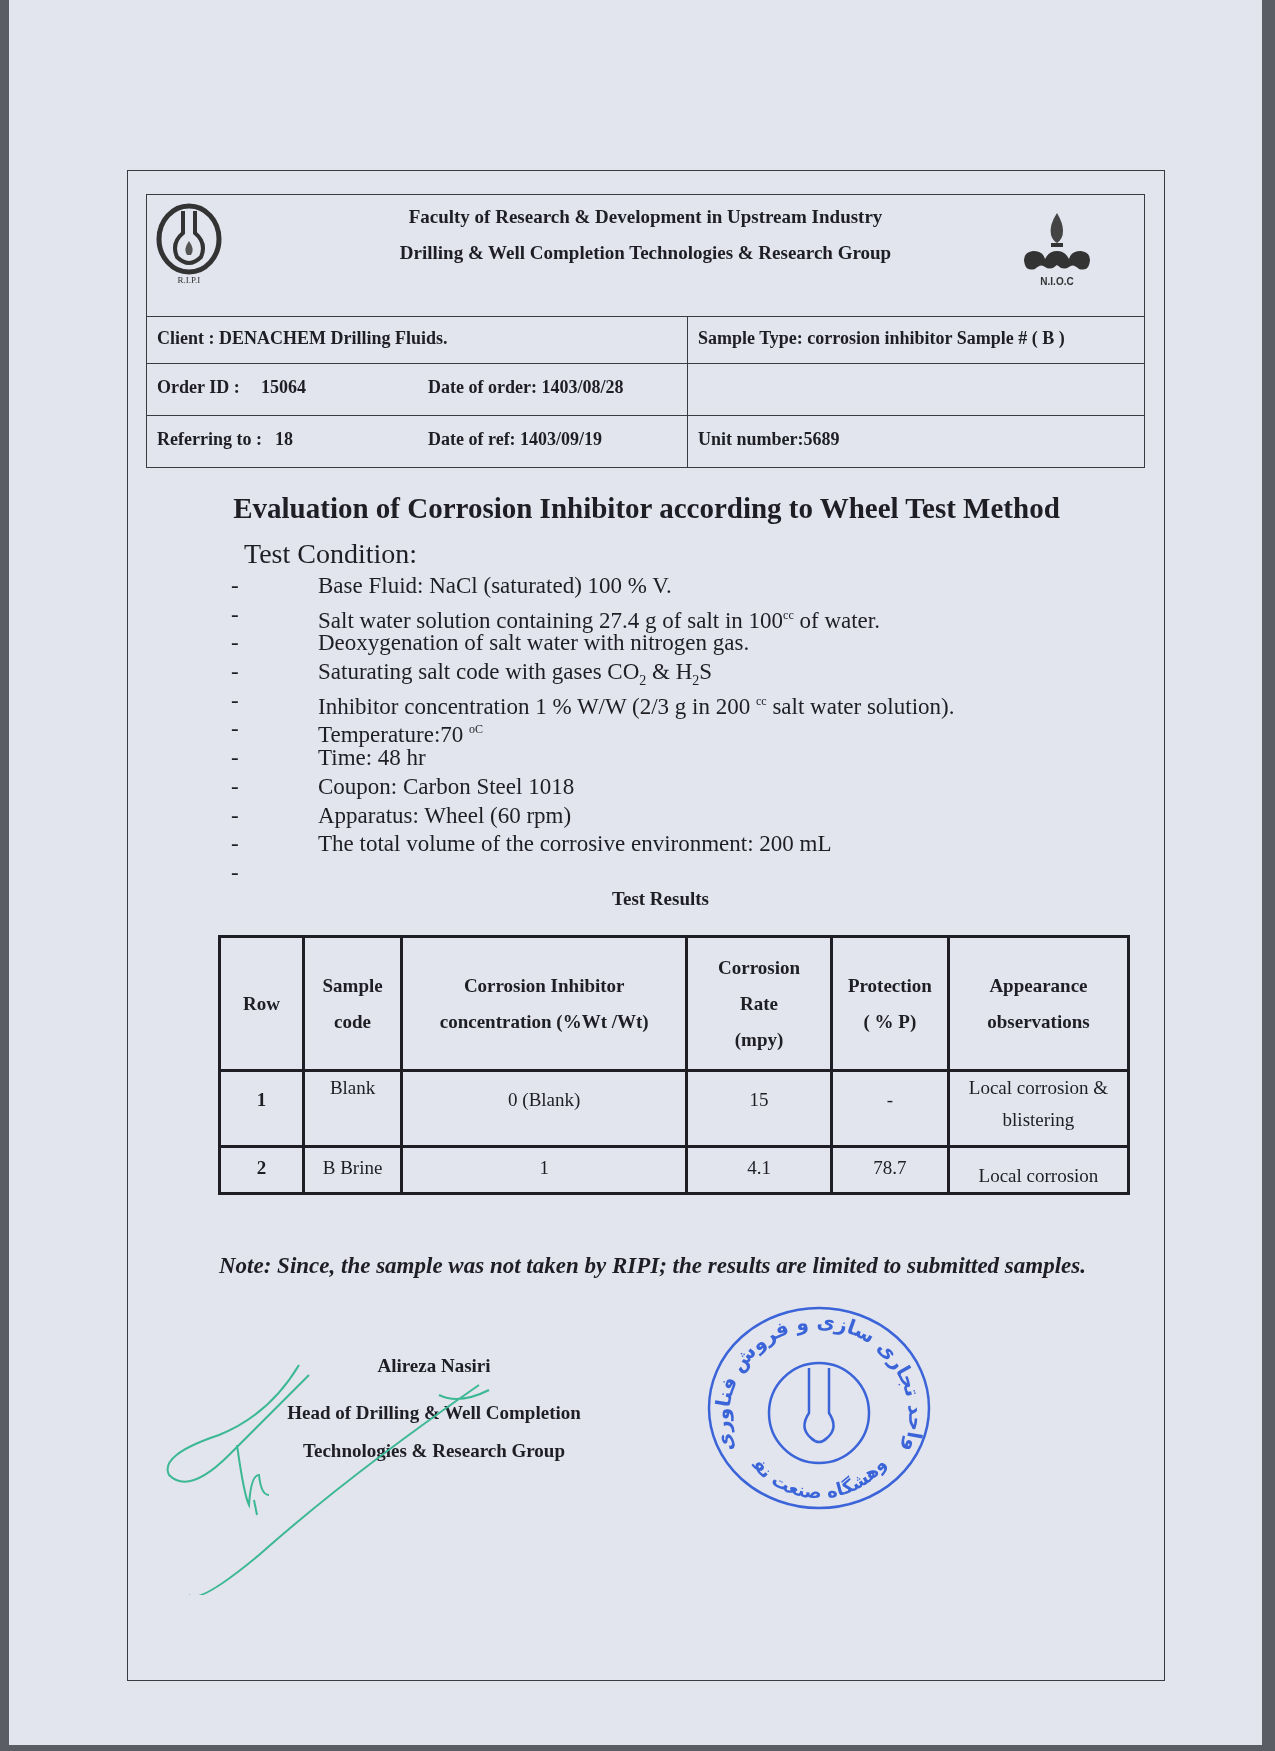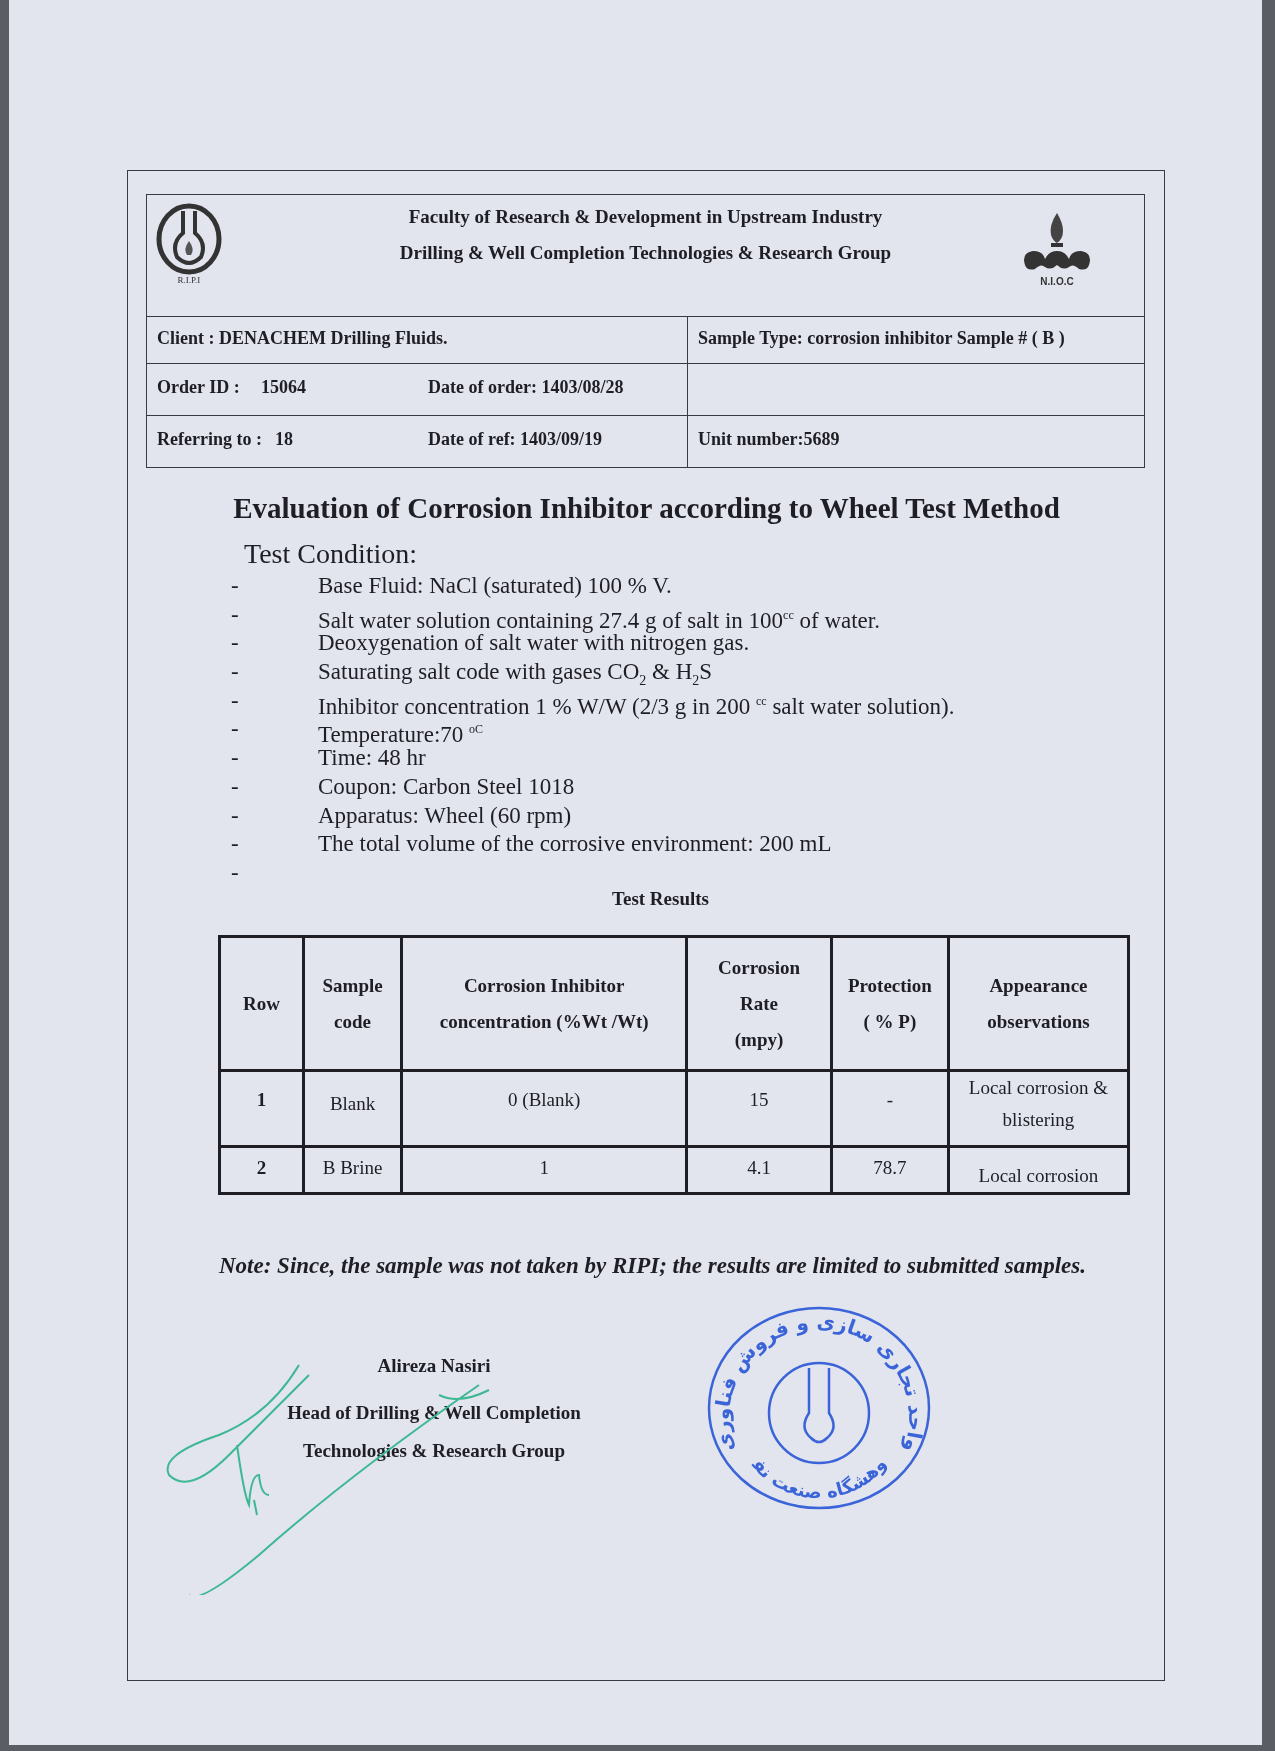--- a/index.html
+++ b/index.html
@@ -187,21 +187,21 @@
           </th>
           <th style="width: 160px;">
             <div>Appearance</div>
             <div>observations</div>
           </th>
         </tr>
       </thead>
     <tbody id="res-body">
         <tr style="height: 76px;">
           <td style="padding-top: 12px; line-height: 32px; font-weight: bold;">1</td>
-          <td style="padding-top: 16px; line-height: 32px;">Blank</td>
+          <td style="padding-top: 0; line-height: 32px;">Blank</td>
           <td style="padding-top: 12px; line-height: 32px;">0 (Blank)</td>
           <td style="padding-top: 12px; line-height: 32px;">15</td>
           <td style="padding-top: 12px; line-height: 32px;">-</td>
           <td style="padding-top: 0px; line-height: 32px;">
             <div>Local corrosion &amp;</div>
             <div>blistering</div>
           </td>
         </tr>
         <tr style="height: 46px;">
           <td style="padding-top: 4px; line-height: 32px; font-weight: bold;">2</td>

